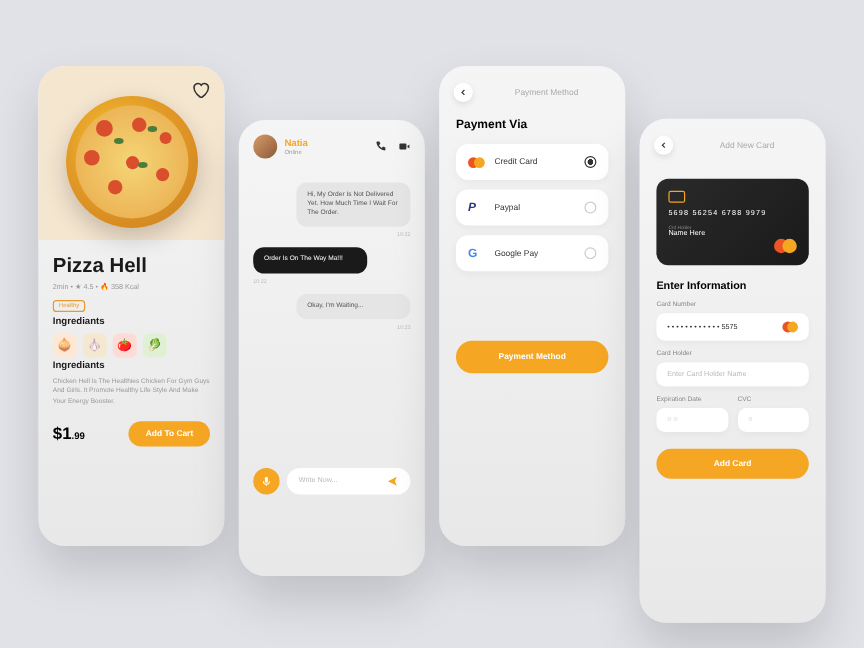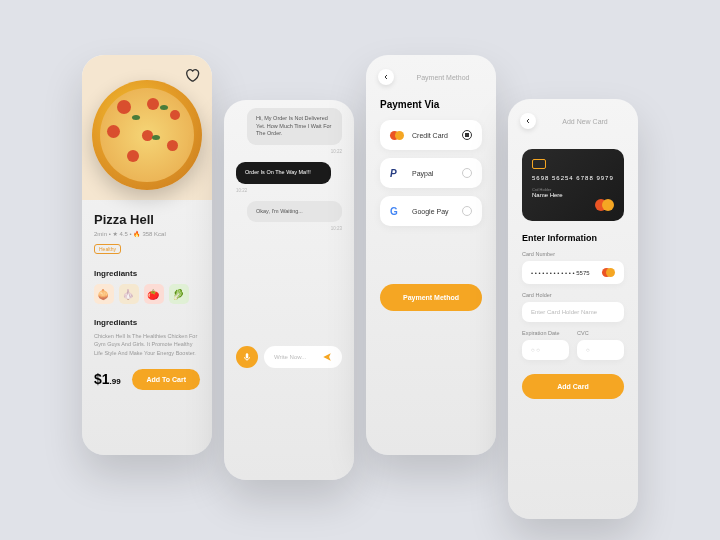--- a/index.html
+++ b/index.html
@@ -1,17 +1,17 @@
 <!DOCTYPE html>
 <html><head>
 <meta charset="utf-8">
 <style>
 *{margin:0;padding:0;box-sizing:border-box;font-family:-apple-system,BlinkMacSystemFont,sans-serif}
 body{background:#e0e2e8;width:720px;height:540px;display:flex;align-items:center;justify-content:center;gap:12px;padding:20px}
-.phone{width:130px;background:linear-gradient(180deg,#f5f5f5,#e8e8e8);border-radius:22px;box-shadow:0 20px 40px rgba(0,0,0,.15);overflow:hidden;position:relative}
+.phone{width:155px;background:linear-gradient(180deg,#f5f5f5,#e8e8e8);border-radius:22px;box-shadow:0 20px 40px rgba(0,0,0,.15);overflow:hidden;position:relative}
 .p1{height:400px;margin-top:-30px}
 .p2{height:380px;margin-top:40px}
 .p3{height:400px;margin-top:-30px}
 .p4{height:420px;margin-top:78px}
 
 
 .hero{background:#f5e6d0;height:145px;position:relative;padding:10px}
 .fav{position:absolute;right:12px;top:12px;width:16px;height:16px}
 .pizza{width:110px;height:110px;border-radius:50%;background:radial-gradient(circle at 40% 35%,#f4c430 0%,#e39b27 45%,#c97a1f 100%);margin:15px auto 0;position:relative;box-shadow:0 8px 20px rgba(0,0,0,.2)}
 .pizza::before{content:"";position:absolute;inset:8px;border-radius:50%;background:radial-gradient(circle,#f5d576,#e8a84a)}
@@ -19,24 +19,24 @@
 .t1{width:14px;height:14px;background:#d94f2e;top:20px;left:25px}
 .t2{width:12px;height:12px;background:#d94f2e;top:18px;left:55px}
 .t3{width:13px;height:13px;background:#d94f2e;top:45px;left:15px}
 .t4{width:11px;height:11px;background:#d94f2e;top:50px;left:50px}
 .t5{width:12px;height:12px;background:#d94f2e;top:70px;left:35px}
 .t6{width:10px;height:10px;background:#d94f2e;top:30px;left:78px}
 .t7{width:11px;height:11px;background:#d94f2e;top:60px;left:75px}
 .leaf{position:absolute;width:8px;height:5px;background:#4a7c3a;border-radius:50%}
 .l1{top:35px;left:40px}.l2{top:55px;left:60px}.l3{top:25px;left:68px}
 .body1{padding:12px}
-.title{font-size:13px;font-weight:700;color:#1a1a1a}
+.title{font-size:17px;font-weight:700;color:#1a1a1a}
 .meta{font-size:6px;color:#999;margin-top:3px}
 .tag{display:inline-block;font-size:5px;color:#e89a2e;border:1px solid #e89a2e;padding:1px 4px;border-radius:3px;margin-top:4px}
-.sec-h{font-size:8px;font-weight:700;margin-top:14px;color:#1a1a1a}
+.sec-h{font-size:8px;font-weight:700;margin-top:2px;color:#1a1a1a}
 .ings{display:flex;gap:5px;margin-top:6px}
 .ing{width:20px;height:20px;border-radius:5px;display:flex;align-items:center;justify-content:center;font-size:10px}
 .i1{background:#fce8d5}.i2{background:#f5e8d0}.i3{background:#fcdcd5}.i4{background:#e0f0d5}
 .desc{font-size:5.5px;color:#999;margin-top:5px;line-height:1.5}
 .price-row{display:flex;align-items:center;justify-content:space-between;margin-top:12px}
 .price{font-size:14px;font-weight:700}
 .price .cents{font-size:8px}
 .btn{background:#f5a623;color:#fff;font-size:7px;font-weight:600;padding:7px 14px;border-radius:14px;border:none}
 
 
@@ -124,20 +124,36 @@
     <div class="sec-h">Ingrediants</div>
     <div class="desc">Chicken Hell Is The Healthies Chicken For Gym Guys And Girls. It Promote Healthy Life Style And Make Your Energy Booster.</div>
     <div class="price-row">
       <div class="price"><span>$1</span><span class="cents">.99</span></div>
       <button class="btn">Add To Cart</button>
     </div>
   </div>
 </div>
 
 <div class="phone p2">
+  <div class="chat-head">
+    <div class="avatar"></div>
+    <div>
+      <div class="ch-name">Natia</div>
+      <div class="ch-status">Online</div>
+    </div>
+    <div class="ch-icons">
+      <svg viewBox="0 0 24 24" fill="#333">
+          <path d="M6 2h4l2 5-3 2a12 12 0 0 0 6 6l2-3 5 2v4a2 2 0 0 1-2 2A18 18 0 0 1 4 4a2 2 0 0 1 2-2z"></path>
+        </svg>
+      <svg viewBox="0 0 24 24" fill="#333">
+          <rect x="2" y="6" width="14" height="12" rx="2"></rect>
+          <path d="M22 8v8l-4-3v-2z"></path>
+        </svg>
+    </div>
+  </div>
   <div class="chat-body">
     <div class="msg msg-in">Hi, My Order Is Not Delivered Yet. How Much Time I Wait For The Order.</div>
     <div class="ts ts-r">10:22</div>
     <div class="msg msg-out">Order Is On The Way Ma!!!</div>
     <div class="ts">10:22</div>
     <div class="msg msg-in">Okay, I'm Waiting...</div>
     <div class="ts ts-r">10:23</div>
     <div class="chat-input">
       <div class="mic">
           <svg width="10" height="10" viewBox="0 0 24 24" fill="#fff">

